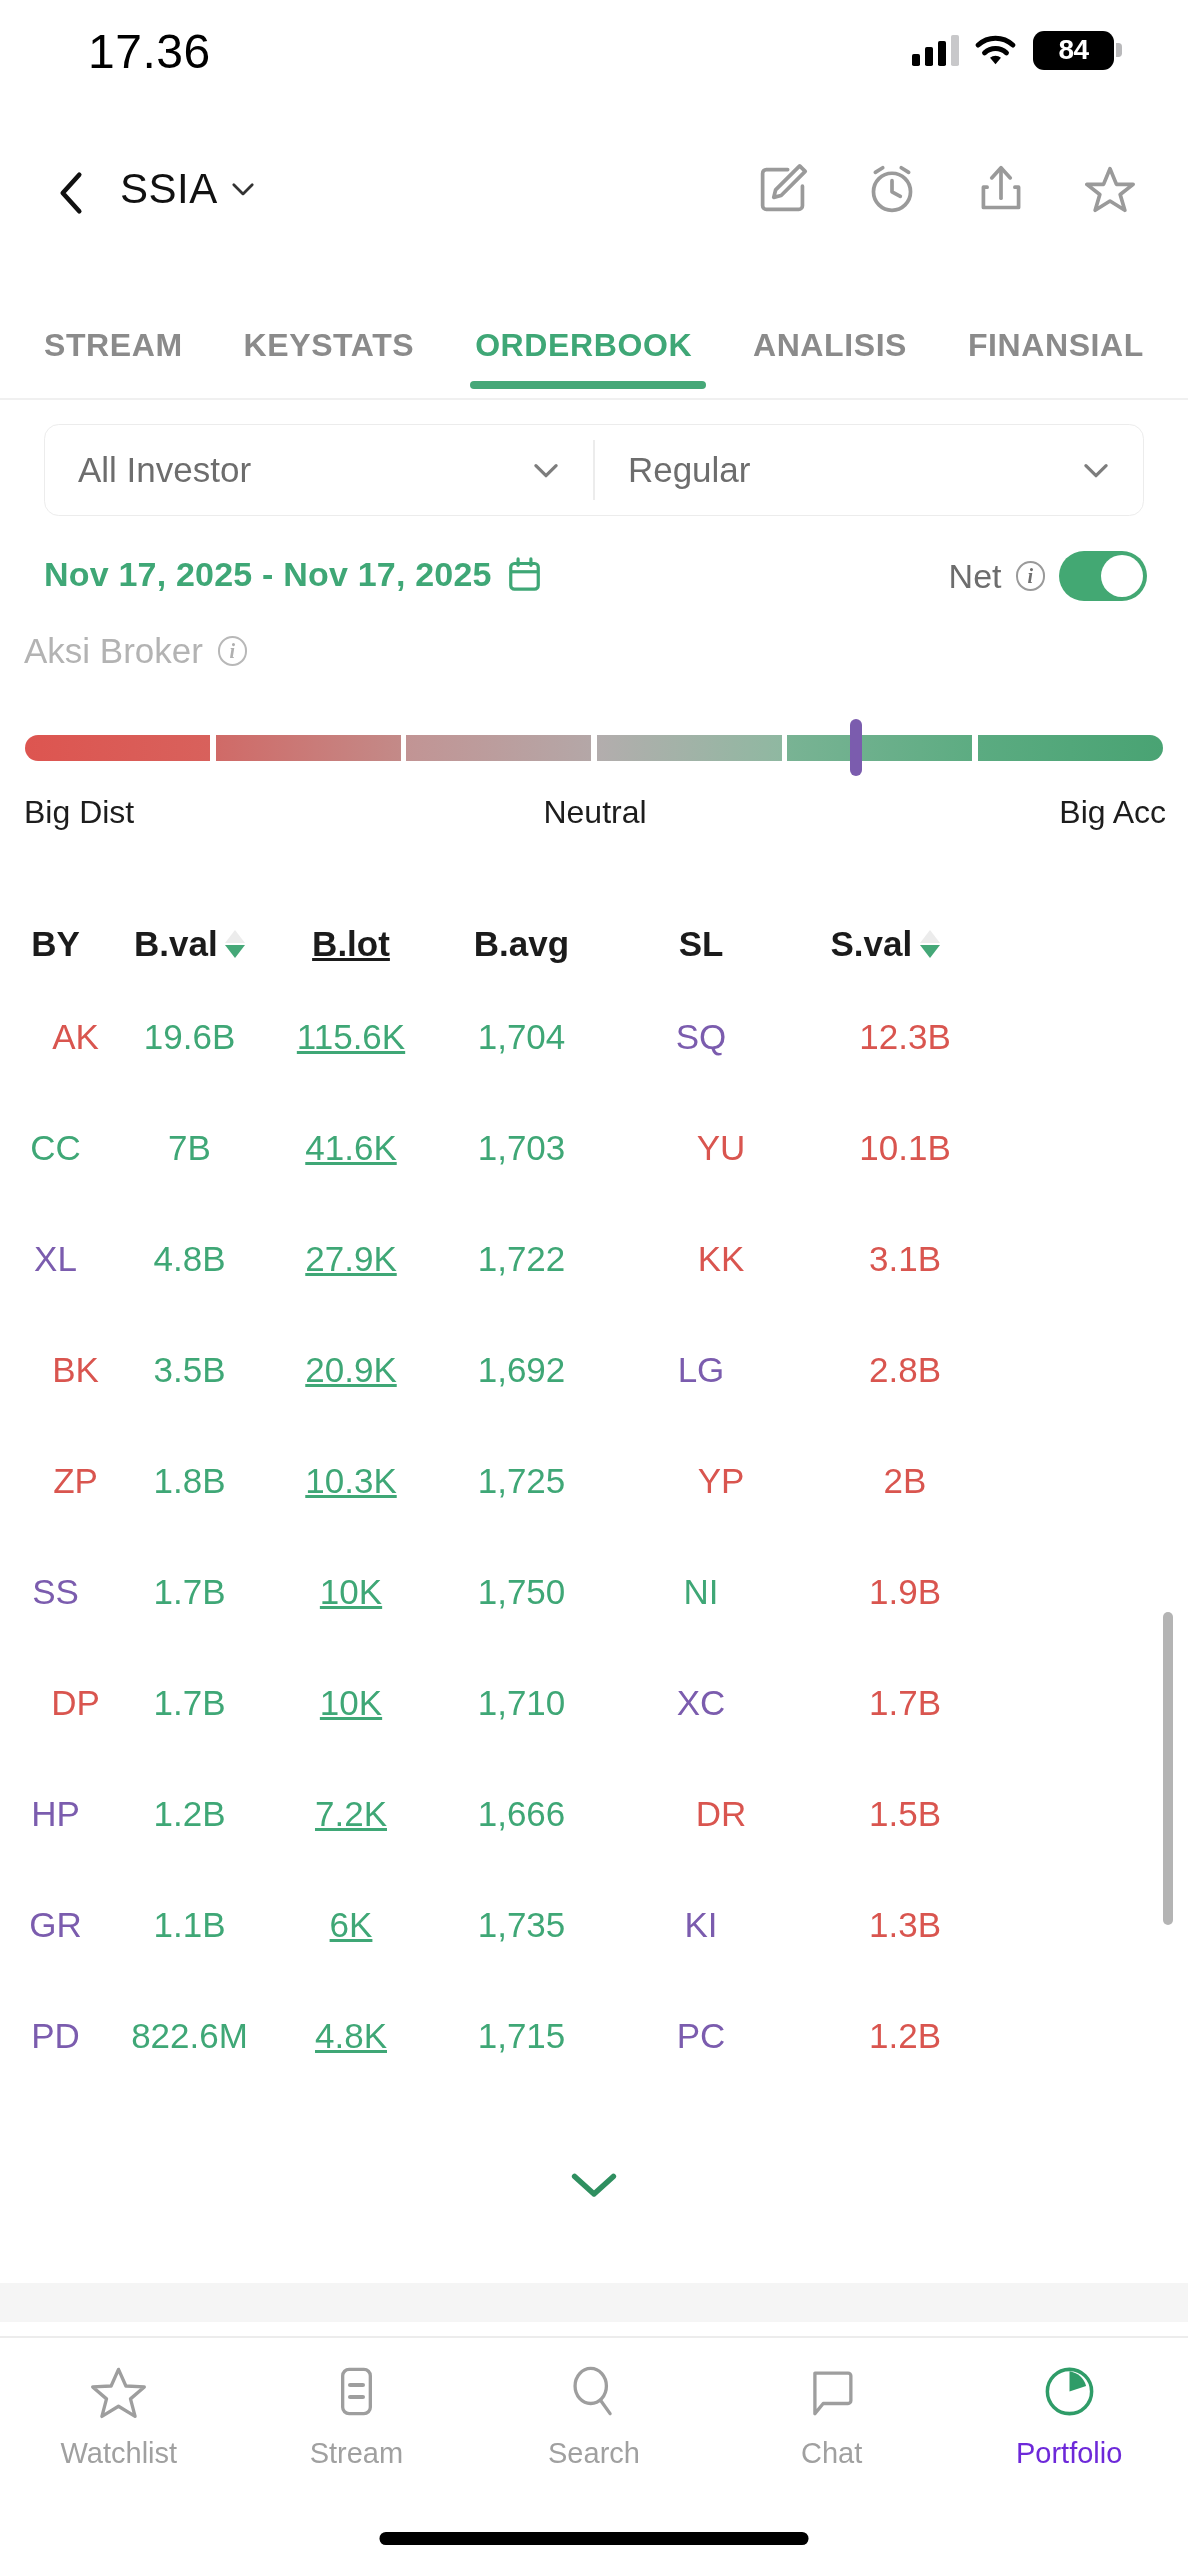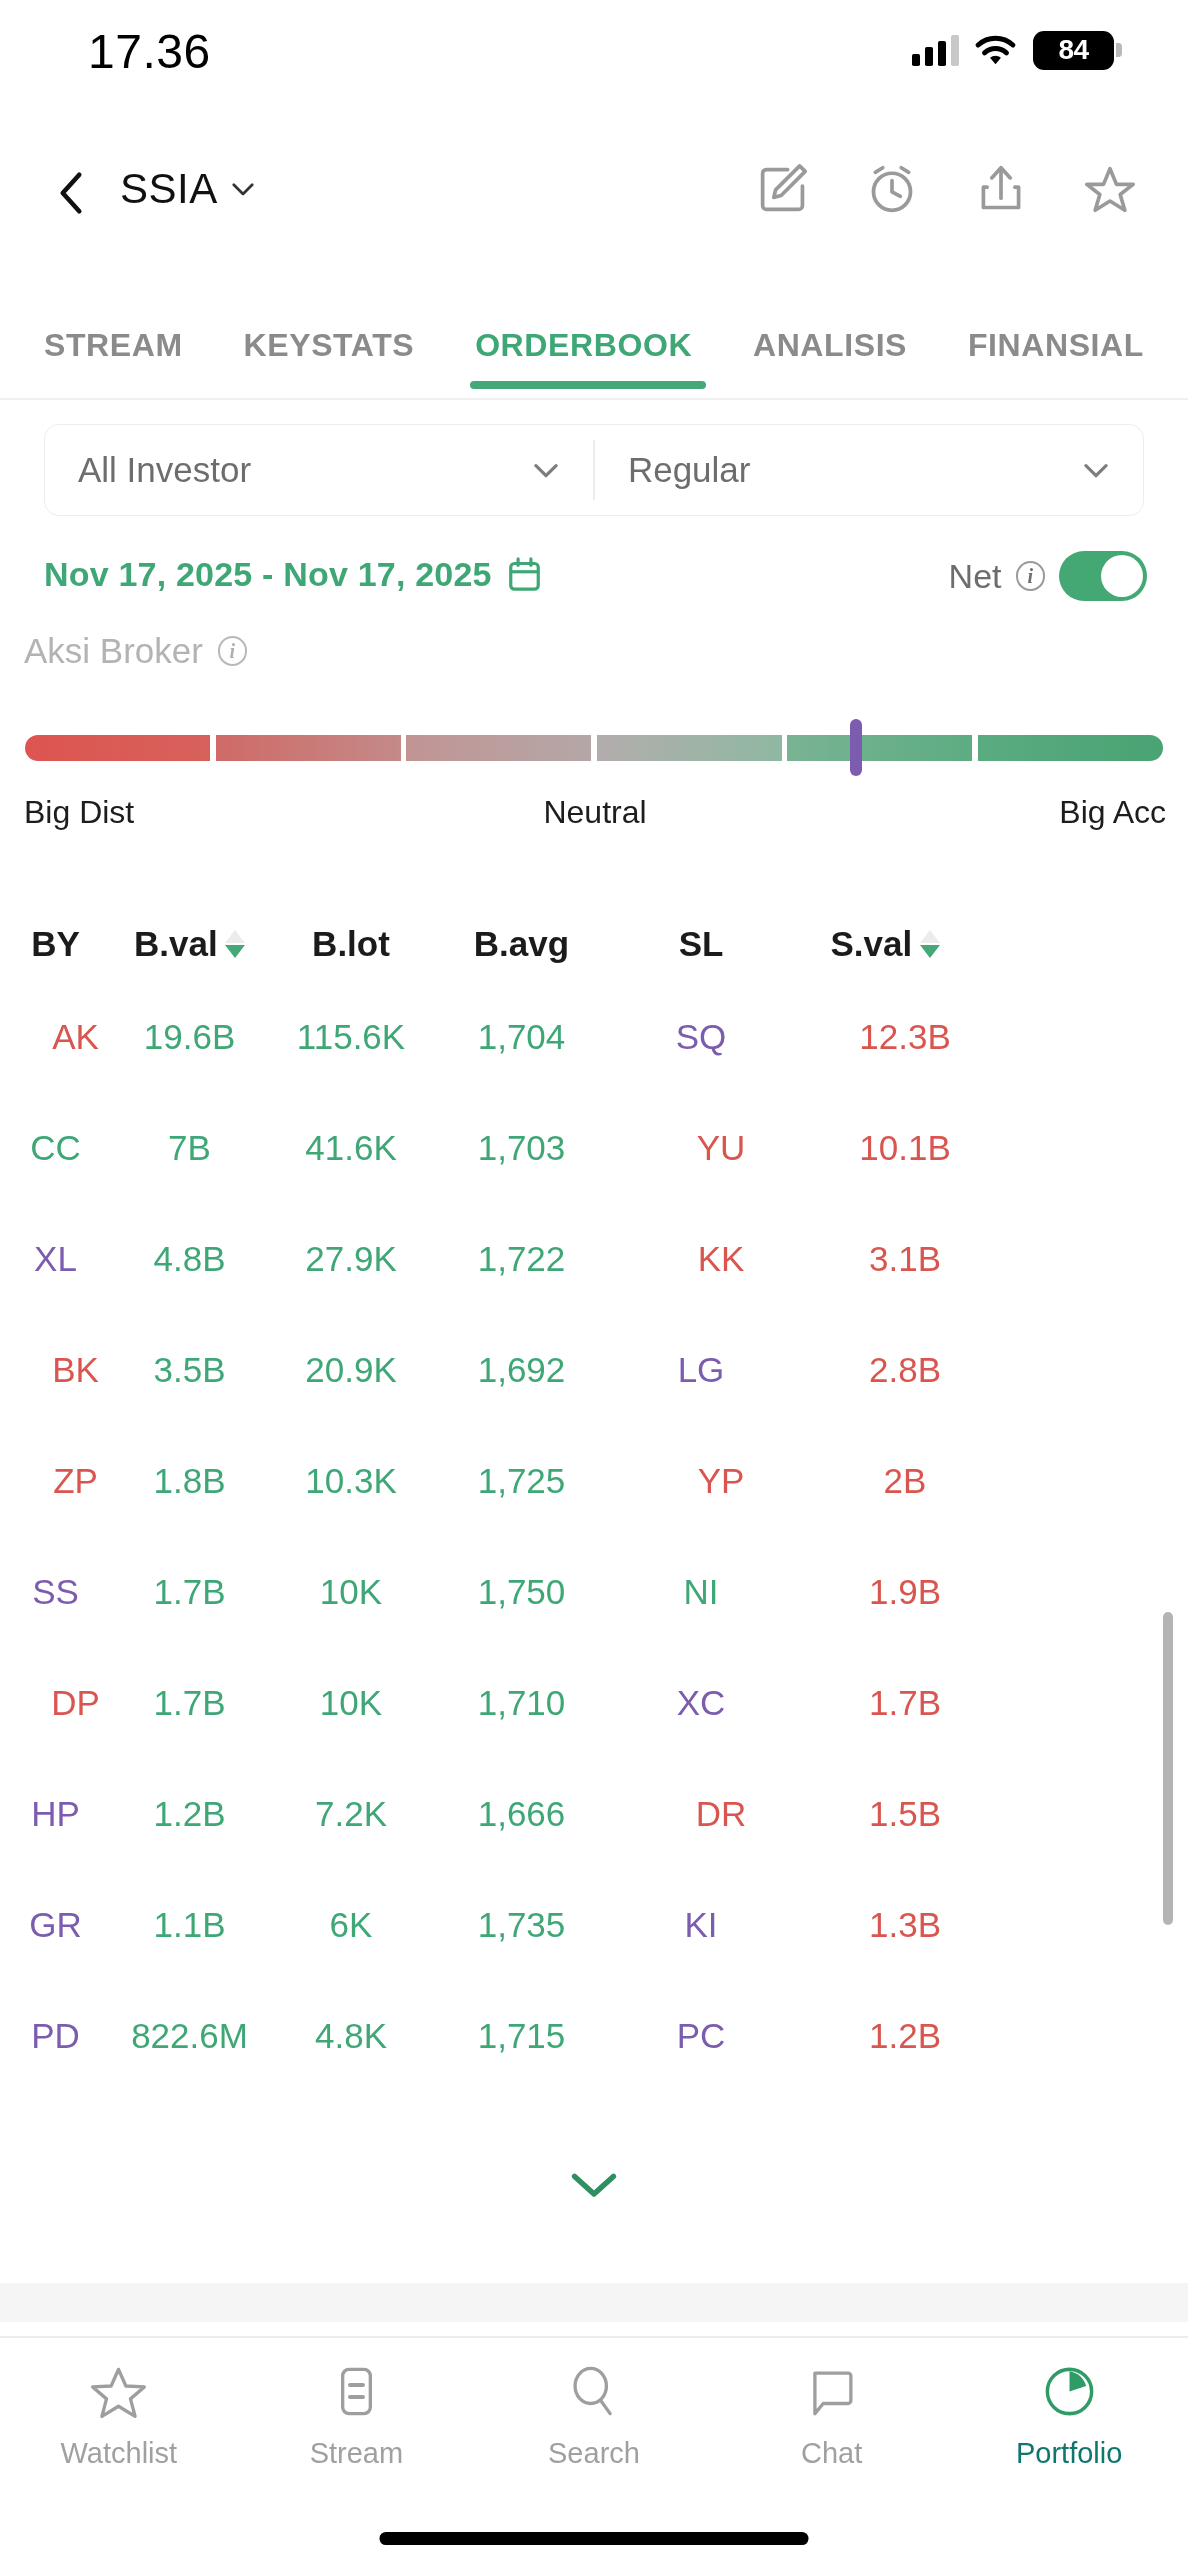--- a/index.html
+++ b/index.html
@@ -151,21 +151,21 @@
 
   
   .table { position:absolute; top:907px; left:0; width:1188px; }
   .trow {
     display:flex; align-items:center; height:111px; width:1188px;
   }
   .trow.head { height:74px; }
   .cell { font-size:35px; text-align:center; }
   .c-by   { width:111px; margin-left:0px; }
   .c-bval { width:157px; }
-  .c-blot { width:166px; }
+  .c-blot { width:166px;text-decoration:underline; }
   .c-bavg { width:175px; }
   .c-sl   { width:184px; }
   .c-sval { width:184px; }
   .trow.head .cell {
     font-weight:700; color:#1b1b1b; font-size:35px;
     display:flex; align-items:center; justify-content:center; gap:7.4px;
   }
   .sorter { display:inline-flex; flex-direction:column; gap:2.8px; width:20px; }
   .sorter .up, .sorter .dn {
     width:0; height:0; border-left:10px solid transparent; border-right:10px solid transparent;
@@ -196,21 +196,21 @@
   }
   .bottomnav {
     position:absolute; top:2337px; left:0; width:1188px; height:166px;
     display:flex; align-items:flex-start; padding-top:24px;
   }
   .navitem {
     flex:1; display:flex; flex-direction:column; align-items:center; gap:14.7px; cursor:pointer;
   }
   .navicon { width:61px; height:61px; display:flex; align-items:center; justify-content:center; }
   .navlabel { font-size:29px; color:#a0a0a0; }
-  .navitem.active .navlabel { color:#0f766e; }
+  .navitem.active .navlabel { color:#6d28d9; }
   .home-indicator {
     position:absolute; bottom:31px; left:50%; transform:translateX(-50%);
     width:429px; height:13px; background:#000; border-radius:6.4px;
   }
 </style>
 </head>
 <body>
 
 <div class="screen">
 

